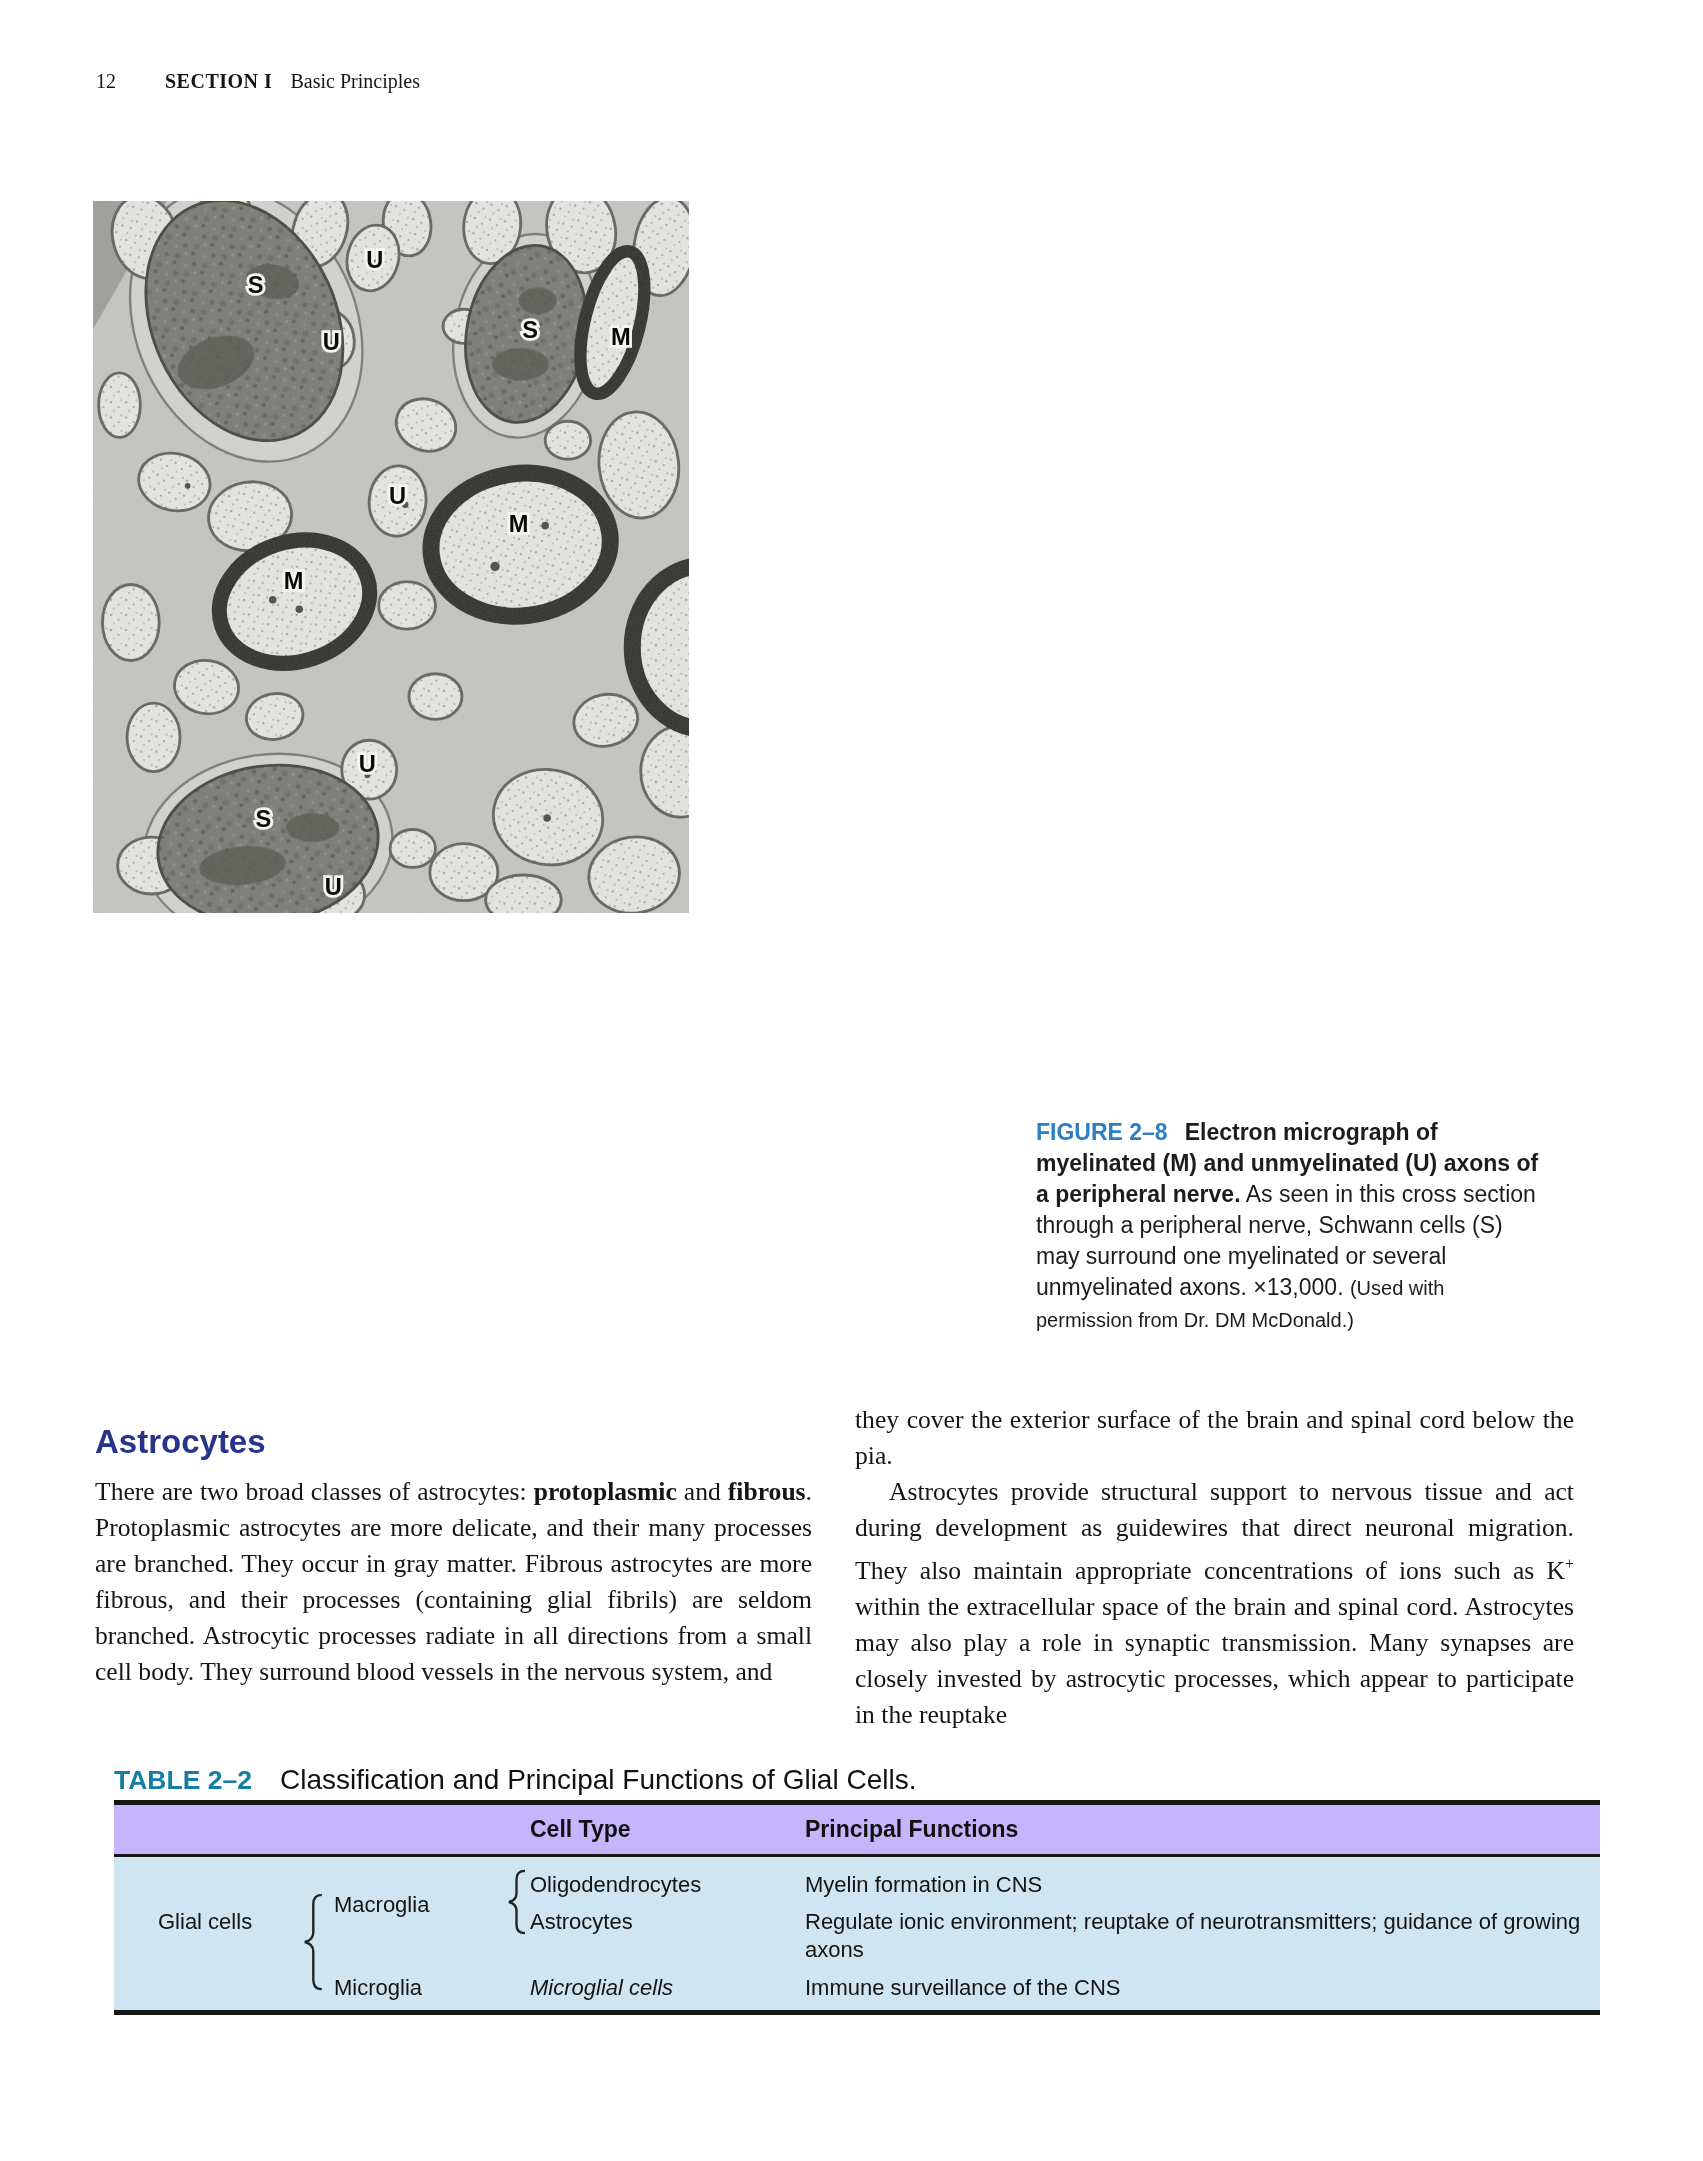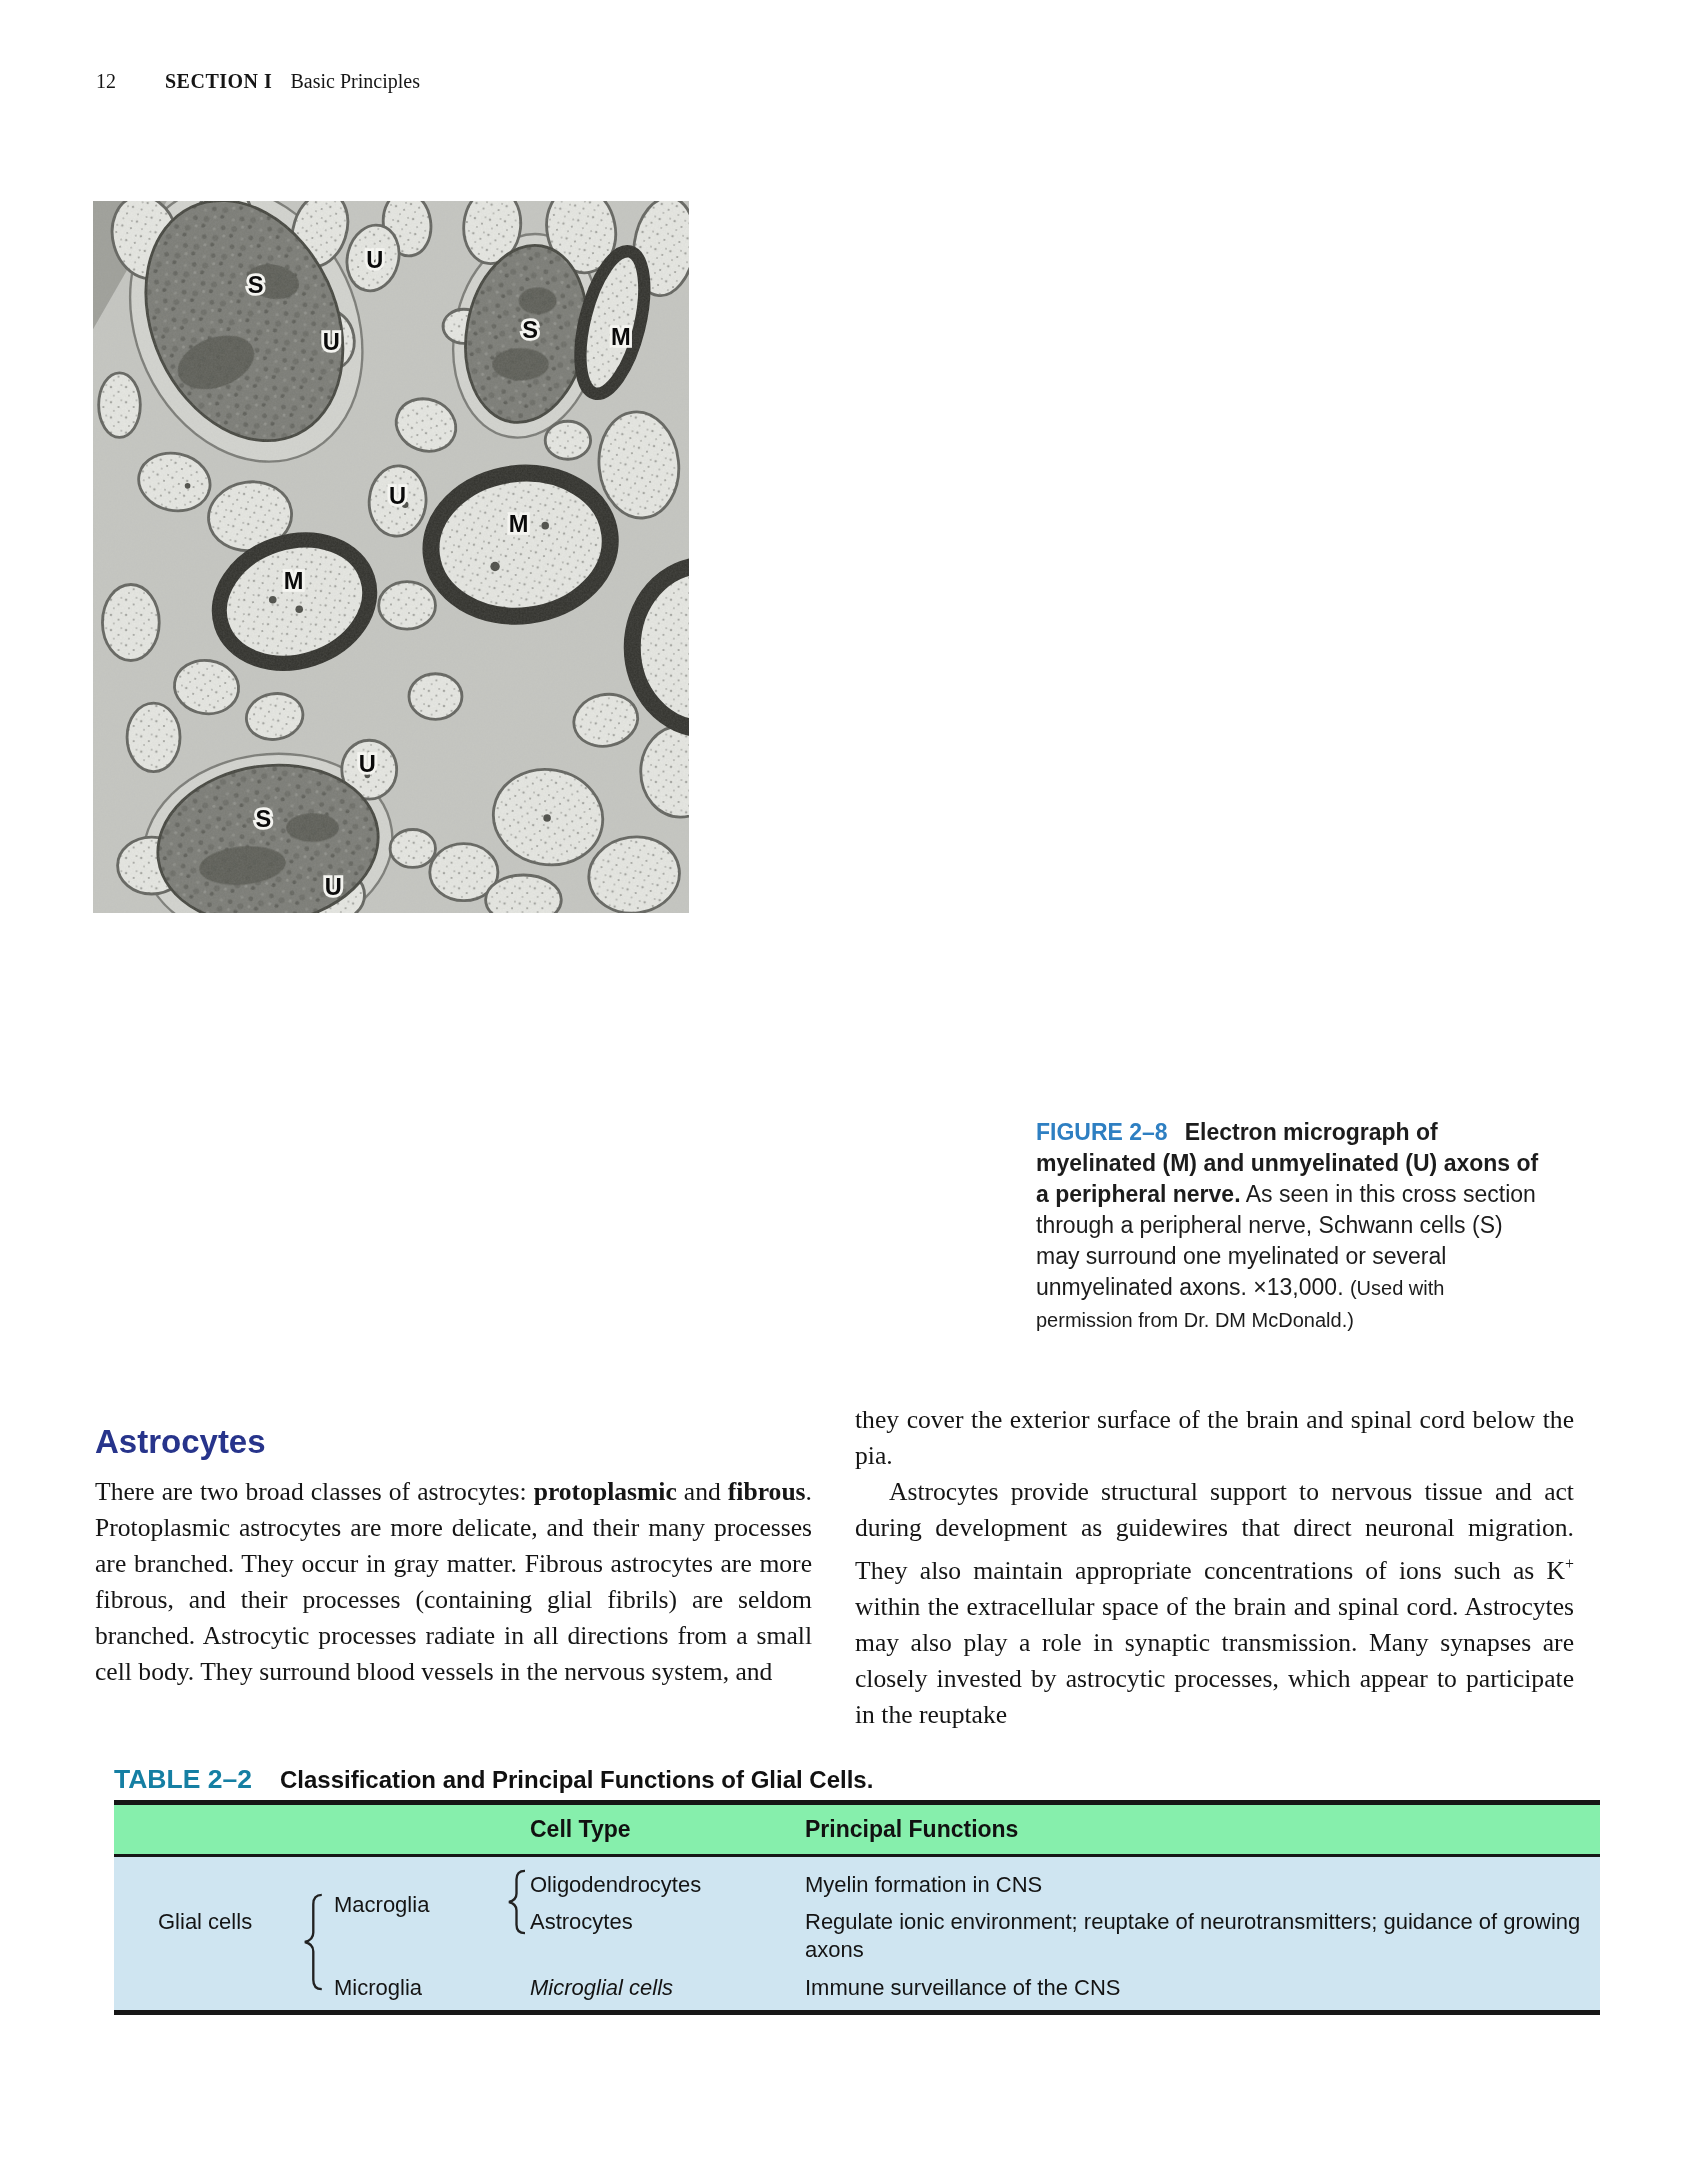--- a/index.html
+++ b/index.html
@@ -29,25 +29,25 @@
   .col{position:absolute;font-size:25.6px;line-height:36px;text-align:justify;}
   .col p{margin:0;}
   .col-left{left:95px;top:1474px;width:717px;}
   .col-right{left:855px;top:1402px;width:719px;}
   .col-right .p2{text-indent:34px;}
   sup{font-size:.62em;}
 
   
   .ttitle{position:absolute;left:114px;top:1764px;font-family:"Liberation Sans",sans-serif;white-space:nowrap;}
   .ttitle .tlabel{font-weight:bold;font-size:26.5px;color:#157fa3;margin-right:28px;}
-  .ttitle .tname{font-weight:bold;font-size:24px;color:#111;}
+  .ttitle .tname{font-weight:normal;font-size:28px;color:#111;}
   .gtable{position:absolute;left:114px;top:1800px;width:1486px;font-family:"Liberation Sans",sans-serif;}
   .rule{height:4.7px;background:#161616;}
   .rule.mid{height:3.8px;}
-  .thead{position:relative;height:49px;background:#86efac;}
+  .thead{position:relative;height:49px;background:#c4b5fd;}
   .thead span{position:absolute;top:0;line-height:49px;font-weight:bold;font-size:23px;color:#111;}
   .th-cell{left:416px;} .th-func{left:691px;}
   .tbody{position:relative;height:153px;background:#cfe5f1;font-size:22px;color:#141414;}
   .tbody .cell{position:absolute;line-height:28px;}
   .brace{position:absolute;}
 
   .t-root{left:44px;top:51px;}
   .t-macro{left:220px;top:34px;}
   .t-micro{left:220px;top:117px;}
   .t-oligo{left:416px;top:13.2px;}

